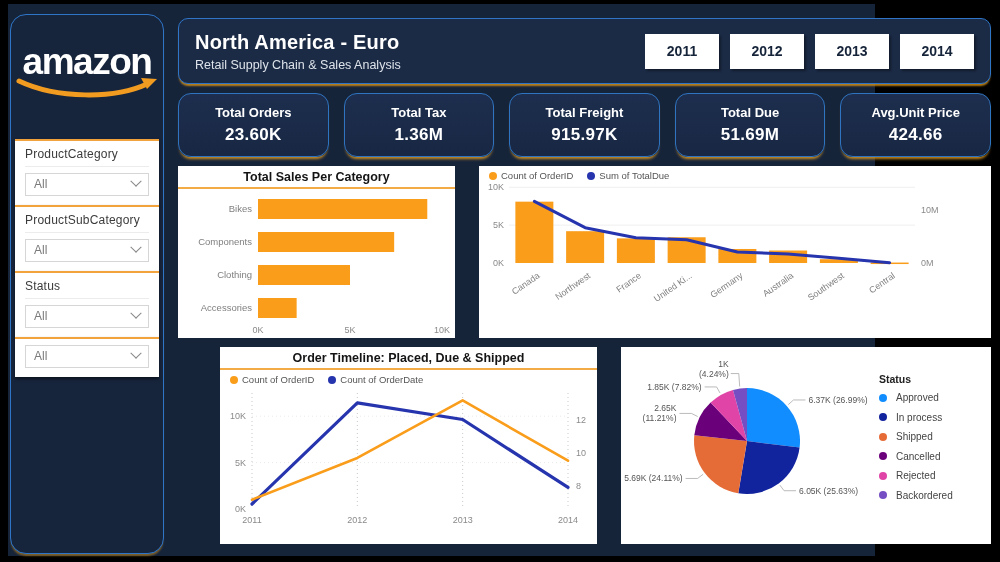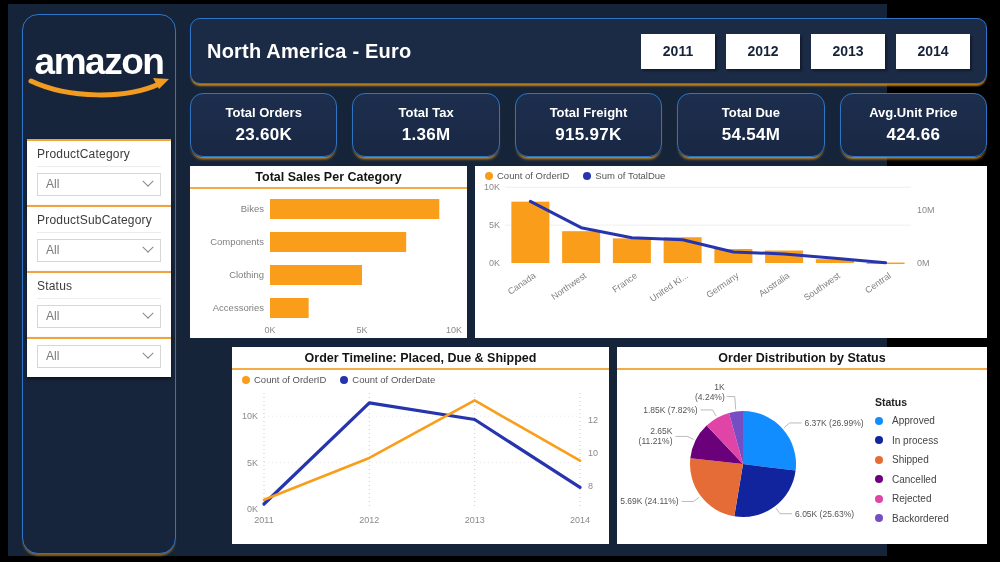--- a/index.html
+++ b/index.html
@@ -1,18 +1,18 @@
 <!DOCTYPE html>
 <html><head>
 <meta charset="utf-8">
 <style>
   html,body{margin:0;padding:0;}
   body{width:1000px;height:562px;background:#000;box-sizing:border-box;padding:4px 4px 6px 8px;
        font-family:"Liberation Sans",sans-serif;overflow:hidden;}
-  .app{width:867px;height:552px;background:#16243A;display:flex;padding-left:12px;}
+  .app{width:867px;height:552px;background:#16243A;display:flex;}
 
   
   .sidebar{width:206px;margin:10px 0 2px 2px;border:1.5px solid #2E75C8;border-radius:16px;
            background:#17253C;box-sizing:border-box;display:flex;flex-direction:column;align-items:center;
            box-shadow:0 3px 2px -1px rgba(216,146,21,.55);}
   .logo{margin-top:28px;text-align:center;}
   .logo-text{font-size:37px;font-weight:bold;color:#fff;letter-spacing:-1.5px;line-height:1;}
   .logo svg{display:block;margin:-3px auto 0;}
   .filters{margin-top:40px;width:100%;display:flex;flex-direction:column;padding:0 4px;box-sizing:border-box;}
   .filter-card{background:#fff;border-top:2.5px solid #F2A33C;padding:6px 10px 9px;box-shadow:0 2px 3px rgba(0,0,0,.5);}
@@ -33,21 +33,21 @@
   .year-btn{width:74px;height:35px;background:#fff;color:#16243A;font-weight:bold;font-size:14px;border:none;
             display:flex;align-items:center;justify-content:center;box-shadow:2px 2px 2px rgba(0,0,0,.35);cursor:pointer;}
 
   .kpis{display:flex;gap:15px;margin-top:9px;height:64px;}
   .kpi{flex:1;border:1.5px solid #2F74C0;border-radius:13px;background:linear-gradient(180deg,#1D2E4E,#182743);
        display:flex;flex-direction:column;align-items:center;justify-content:center;gap:5px;
        box-shadow:0 4px 3px -2px rgba(233,160,32,.85);}
   .kpi-label{font-size:13px;font-weight:bold;color:#fff;}
   .kpi-value{font-size:17px;font-weight:bold;color:#fff;letter-spacing:.3px;}
 
-  .chart-row{display:flex;gap:8px;margin-top:9px;}
+  .chart-row{display:flex;gap:24px;margin-top:9px;}
   .panel{background:#fff;overflow:hidden;box-sizing:border-box;}
   .p-sales{width:277px;height:172px;}
   .p-terr{flex:1;height:172px;}
   .p-time{width:377px;height:197px;margin-left:42px;}
   .p-pie{flex:1;height:197px;}
   .panel-title{font-size:12.5px;font-weight:bold;color:#141414;text-align:center;padding:4px 0 3px;
                border-bottom:2px solid #F2AB45;}
   .legend{display:flex;gap:14px;align-items:center;padding:4px 0 0 10px;font-size:9.5px;color:#555;}
   .dot{width:8px;height:8px;border-radius:50%;display:inline-block;margin-right:4px;}
   .leg-item{display:flex;align-items:center;}
@@ -105,20 +105,21 @@
         </div>
       </div>
     </div>
   </aside>
 
   <div class="main">
 
     <div class="hdr">
       <div>
         <div class="hdr-title">North America - Euro</div>
+        <div class="hdr-sub">Retail Supply Chain &amp; Sales Analysis</div>
       </div>
       <div class="years">
         <button class="year-btn">2011</button>
         <button class="year-btn">2012</button>
         <button class="year-btn">2013</button>
         <button class="year-btn">2014</button>
       </div>
     </div>
 
     <div class="kpis">
@@ -129,21 +130,21 @@
       <div class="kpi">
         <div class="kpi-label">Total Tax</div>
         <div class="kpi-value">1.36M</div>
       </div>
       <div class="kpi">
         <div class="kpi-label">Total Freight</div>
         <div class="kpi-value">915.97K</div>
       </div>
       <div class="kpi">
         <div class="kpi-label">Total Due</div>
-        <div class="kpi-value">54.54M</div>
+        <div class="kpi-value">51.69M</div>
       </div>
       <div class="kpi">
         <div class="kpi-label">Avg.Unit Price</div>
         <div class="kpi-value">424.66</div>
       </div>
     </div>
 
     <div class="chart-row">
       <div class="panel p-sales">
         <div class="panel-title">Total Sales Per Category</div>
@@ -229,21 +230,20 @@
             <text x="356" y="103.8" text-anchor="start" class="ax">8</text>
             <text x="356" y="70.65714285714284" text-anchor="start" class="ax">10</text>
             <text x="356" y="37.514285714285705" text-anchor="start" class="ax">12</text>
             <text x="32" y="138" text-anchor="middle" class="ax">2011</text>
             <text x="137.33333333333331" y="138" text-anchor="middle" class="ax">2012</text>
             <text x="242.66666666666666" y="138" text-anchor="middle" class="ax">2013</text>
             <text x="348" y="138" text-anchor="middle" class="ax">2014</text>
           </svg>
       </div>
       <div class="panel p-pie">
-        <div class="panel-title">Order Distribution by Status</div>
         <div class="pie-wrap">
           <svg id="chart-pie" width="258" height="172" viewBox="0 0 258 172">
               <path d="M126,94L126.0,41.0A53,53 0 0 1 178.6,100.6Z" fill="#118DFF"></path>
               <path d="M126,94L178.6,100.6A53,53 0 0 1 117.3,146.3Z" fill="#12239E"></path>
               <path d="M126,94L117.3,146.3A53,53 0 0 1 73.3,88.3Z" fill="#E66C37"></path>
               <path d="M126,94L73.3,88.3A53,53 0 0 1 89.6,55.5Z" fill="#6B007B"></path>
               <path d="M126,94L89.6,55.5A53,53 0 0 1 112.0,42.9Z" fill="#E044A7"></path>
               <path d="M126,94L112.0,42.9A53,53 0 0 1 126.0,41.0Z" fill="#744EC2"></path>
               <polyline points="167.2446801452178,57.61488821346462 172.49400307279097,52.984055804269204 184.49400307279097,52.984055804269204" fill="none" stroke="#aaa" stroke-width="0.8"></polyline>
               <text x="187.49400307279097" y="55.984055804269204" text-anchor="start" class="pielab"><tspan x="187.49400307279097" dy="0">6.37K (26.99%)</tspan></text>

